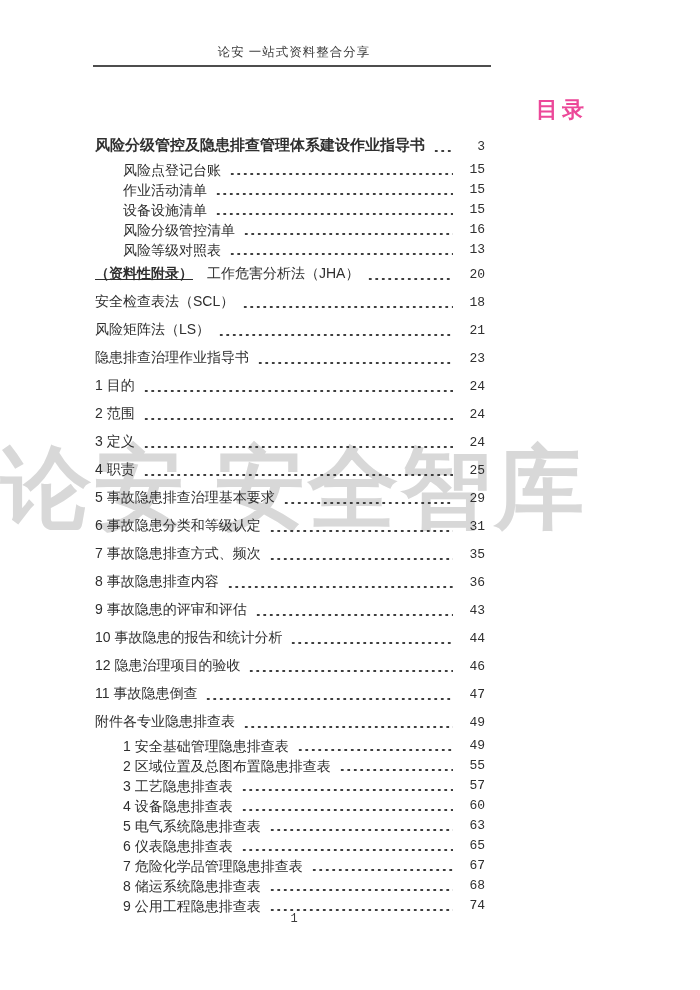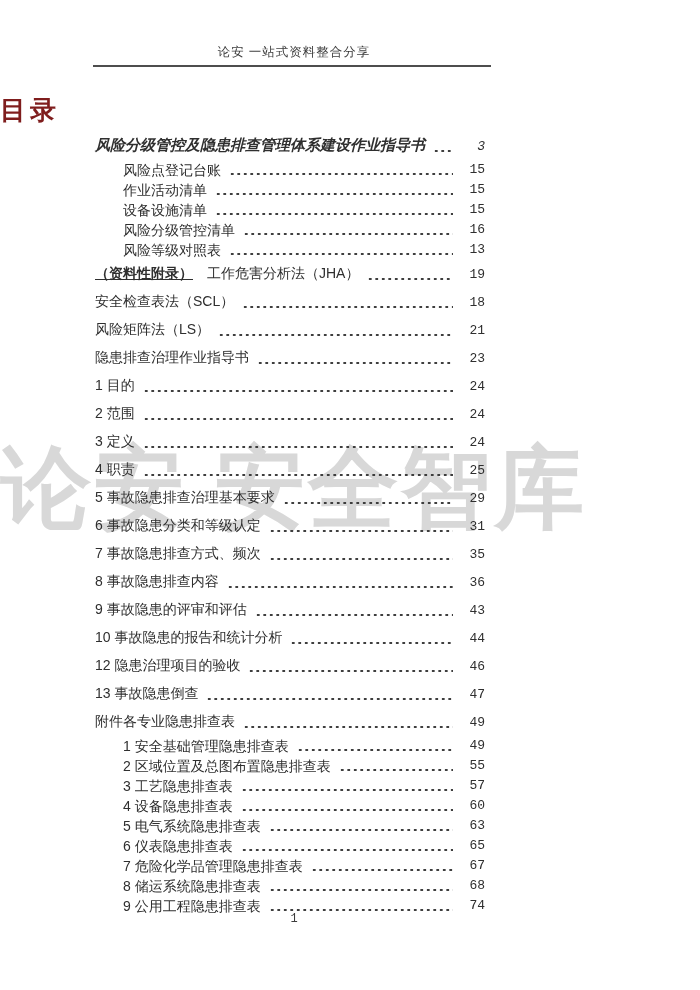--- a/index.html
+++ b/index.html
@@ -23,26 +23,26 @@
   }
   .header-rule {
     margin: 4px 97px 0 93px;
     border-top: 2px solid #4d4d4d;
     height: 0;
   }
   
   .toc-title {
     position: relative; z-index: 2;
     margin: 28px 0 6px 0;
-    text-align: left;
-    font-size: 26px;
+    text-align: right;
+    font-size: 22px;
     line-height: 30px;
     font-weight: 600;
     letter-spacing: 4px;
-    color: #7f1d1d;
+    color: #ec4899;
   }
   
   .watermark {
     position: absolute;
     z-index: 1;
     top: 428px;
     left: 50%;
     transform: translateX(-50%);
     font-size: 90px;
     font-weight: 700;
@@ -70,21 +70,20 @@
   }
   .toc-row.lvl1 {
     padding-left: 28px;
     margin: 2px 0;
     align-items: center;
   }
   .toc-row.bold {
     font-weight: 700;
     font-size: 15px;
     line-height: 17px;
-    font-style: italic;
   }
   .toc-row .bold { font-weight: 700; text-decoration: underline; }
   .entry-text { white-space: nowrap; }
   .leader {
     flex: 1 1 auto;
     height: 4px;
     align-self: flex-end;
     margin: 0 6px 2px 8px;
     background-image: radial-gradient(circle, #3d3d3d 1.05px, rgba(0,0,0,0) 1.45px);
     background-size: 6.5px 4px;
@@ -153,21 +152,21 @@
       </div>
       <div class="toc-row lvl1">
         <span class="entry-text">风险等级对照表</span>
         <span class="leader"></span>
         <span class="pagenum">13</span>
       </div>
       <div class="toc-row lvl0">
         <span class="entry-text bold">（资料性附录）</span>
         <span class="entry-text">　工作危害分析法（JHA）</span>
         <span class="leader"></span>
-        <span class="pagenum">19</span>
+        <span class="pagenum">20</span>
       </div>
       <div class="toc-row lvl0">
         <span class="entry-text">安全检查表法（SCL）</span>
         <span class="leader"></span>
         <span class="pagenum">18</span>
       </div>
       <div class="toc-row lvl0">
         <span class="entry-text">风险矩阵法（LS）</span>
         <span class="leader"></span>
         <span class="pagenum">21</span>
@@ -226,21 +225,21 @@
         <span class="entry-text">10 事故隐患的报告和统计分析</span>
         <span class="leader"></span>
         <span class="pagenum">44</span>
       </div>
       <div class="toc-row lvl0">
         <span class="entry-text">12 隐患治理项目的验收</span>
         <span class="leader"></span>
         <span class="pagenum">46</span>
       </div>
       <div class="toc-row lvl0">
-        <span class="entry-text">13 事故隐患倒查</span>
+        <span class="entry-text">11 事故隐患倒查</span>
         <span class="leader"></span>
         <span class="pagenum">47</span>
       </div>
       <div class="toc-row lvl0">
         <span class="entry-text">附件各专业隐患排查表</span>
         <span class="leader"></span>
         <span class="pagenum">49</span>
       </div>
       <div class="toc-row lvl1">
         <span class="entry-text">1 安全基础管理隐患排查表</span>

